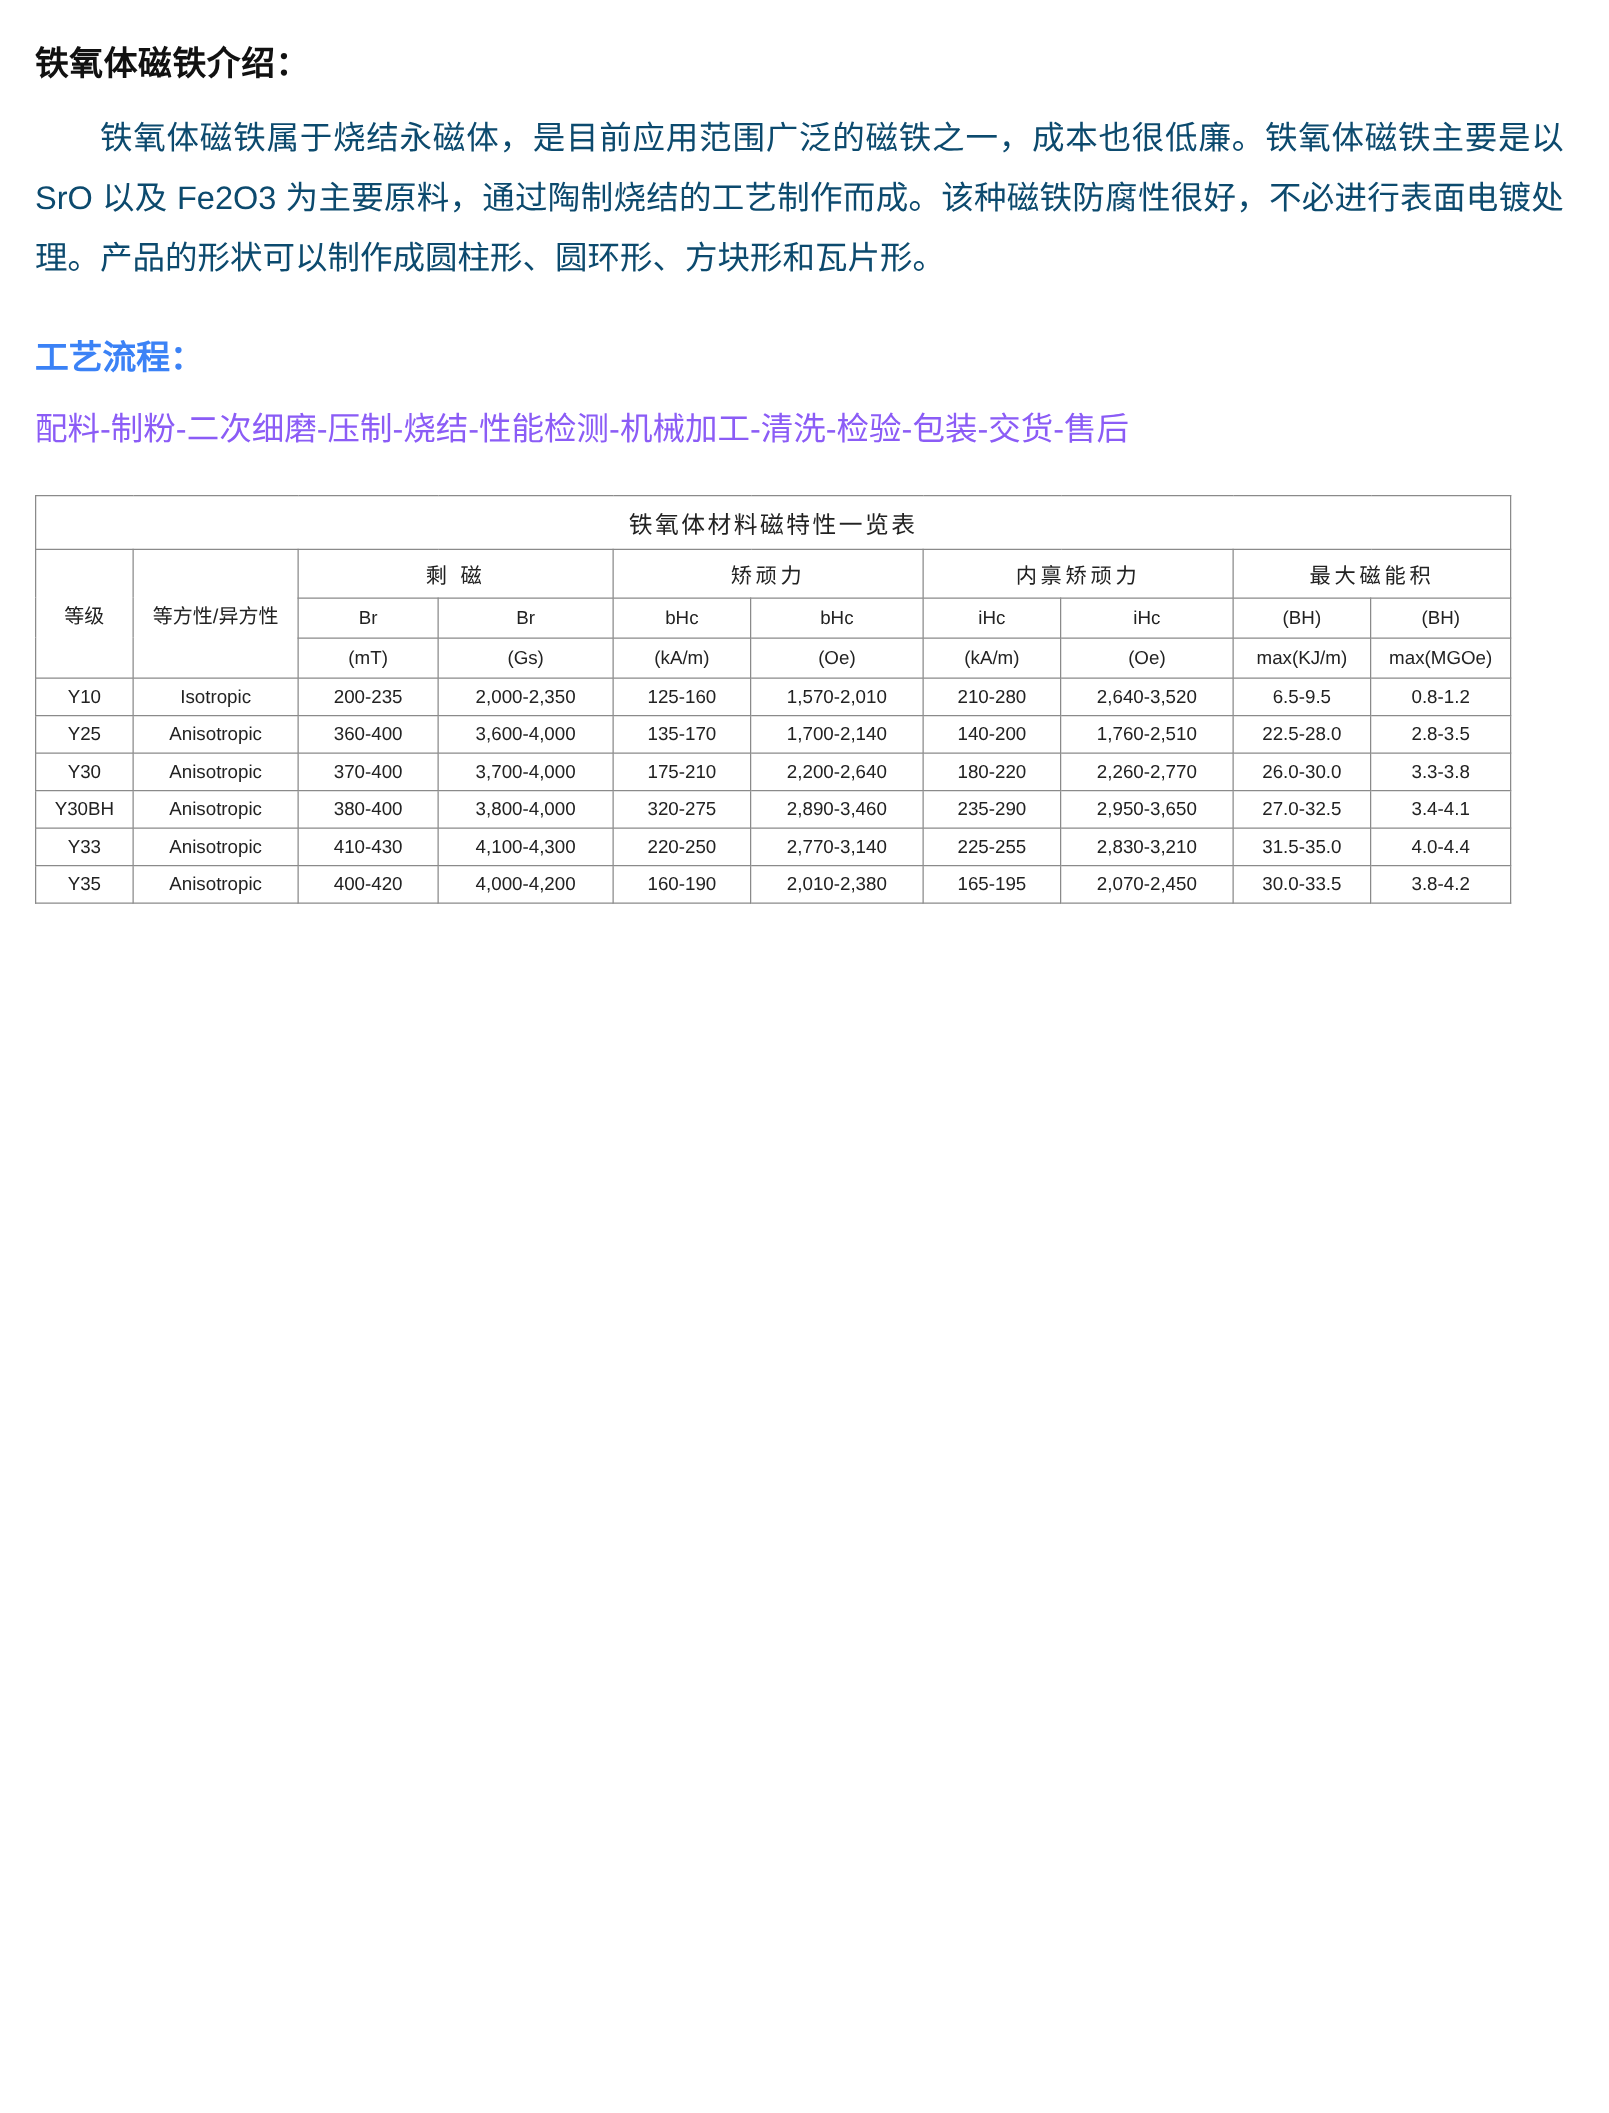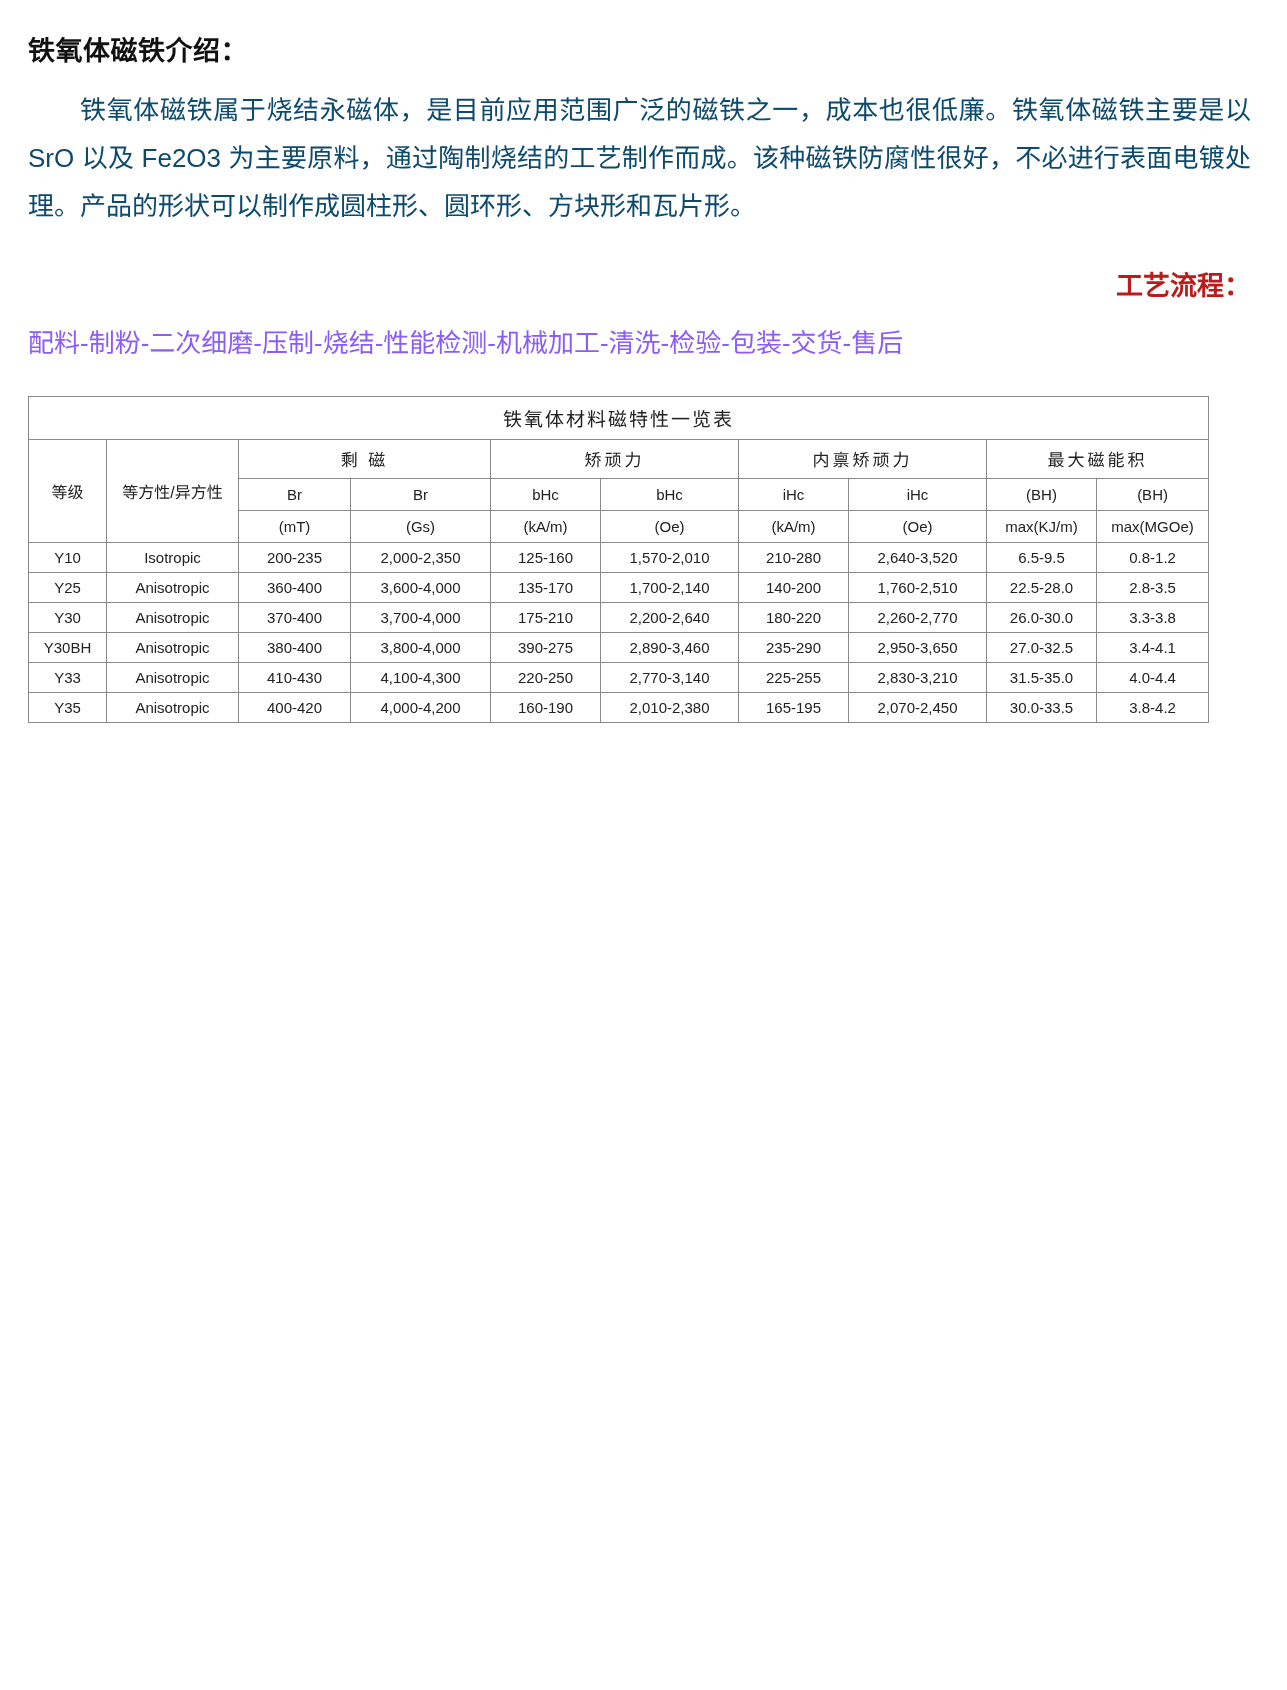--- a/index.html
+++ b/index.html
@@ -38,22 +38,21 @@
     font-size: 26px;
     line-height: 1.9;
     margin: 0 0 18px 0;
     text-indent: 0;
     color: #8b5cf6;
   }
   h2.flow-title {
     font-size: 27px;
     font-weight: bold;
     margin: 34px 0 16px 0;
-    color: #b91c1c;
-    text-align: right;
+    color: #3b82f6;
   }
   
   .table-wrap {
     margin-top: 27px;
     width: 1110px;
   }
   table.spec {
     border-collapse: collapse;
     width: 1110px;
     table-layout: fixed;
@@ -199,21 +198,21 @@
             <td class="data">180-220</td>
             <td class="data">2,260-2,770</td>
             <td class="data">26.0-30.0</td>
             <td class="data">3.3-3.8</td>
           </tr>
           <tr>
             <td class="data grade">Y30BH</td>
             <td class="data">Anisotropic</td>
             <td class="data">380-400</td>
             <td class="data">3,800-4,000</td>
-            <td class="data">390-275</td>
+            <td class="data">320-275</td>
             <td class="data">2,890-3,460</td>
             <td class="data">235-290</td>
             <td class="data">2,950-3,650</td>
             <td class="data">27.0-32.5</td>
             <td class="data">3.4-4.1</td>
           </tr>
           <tr>
             <td class="data grade">Y33</td>
             <td class="data">Anisotropic</td>
             <td class="data">410-430</td>

